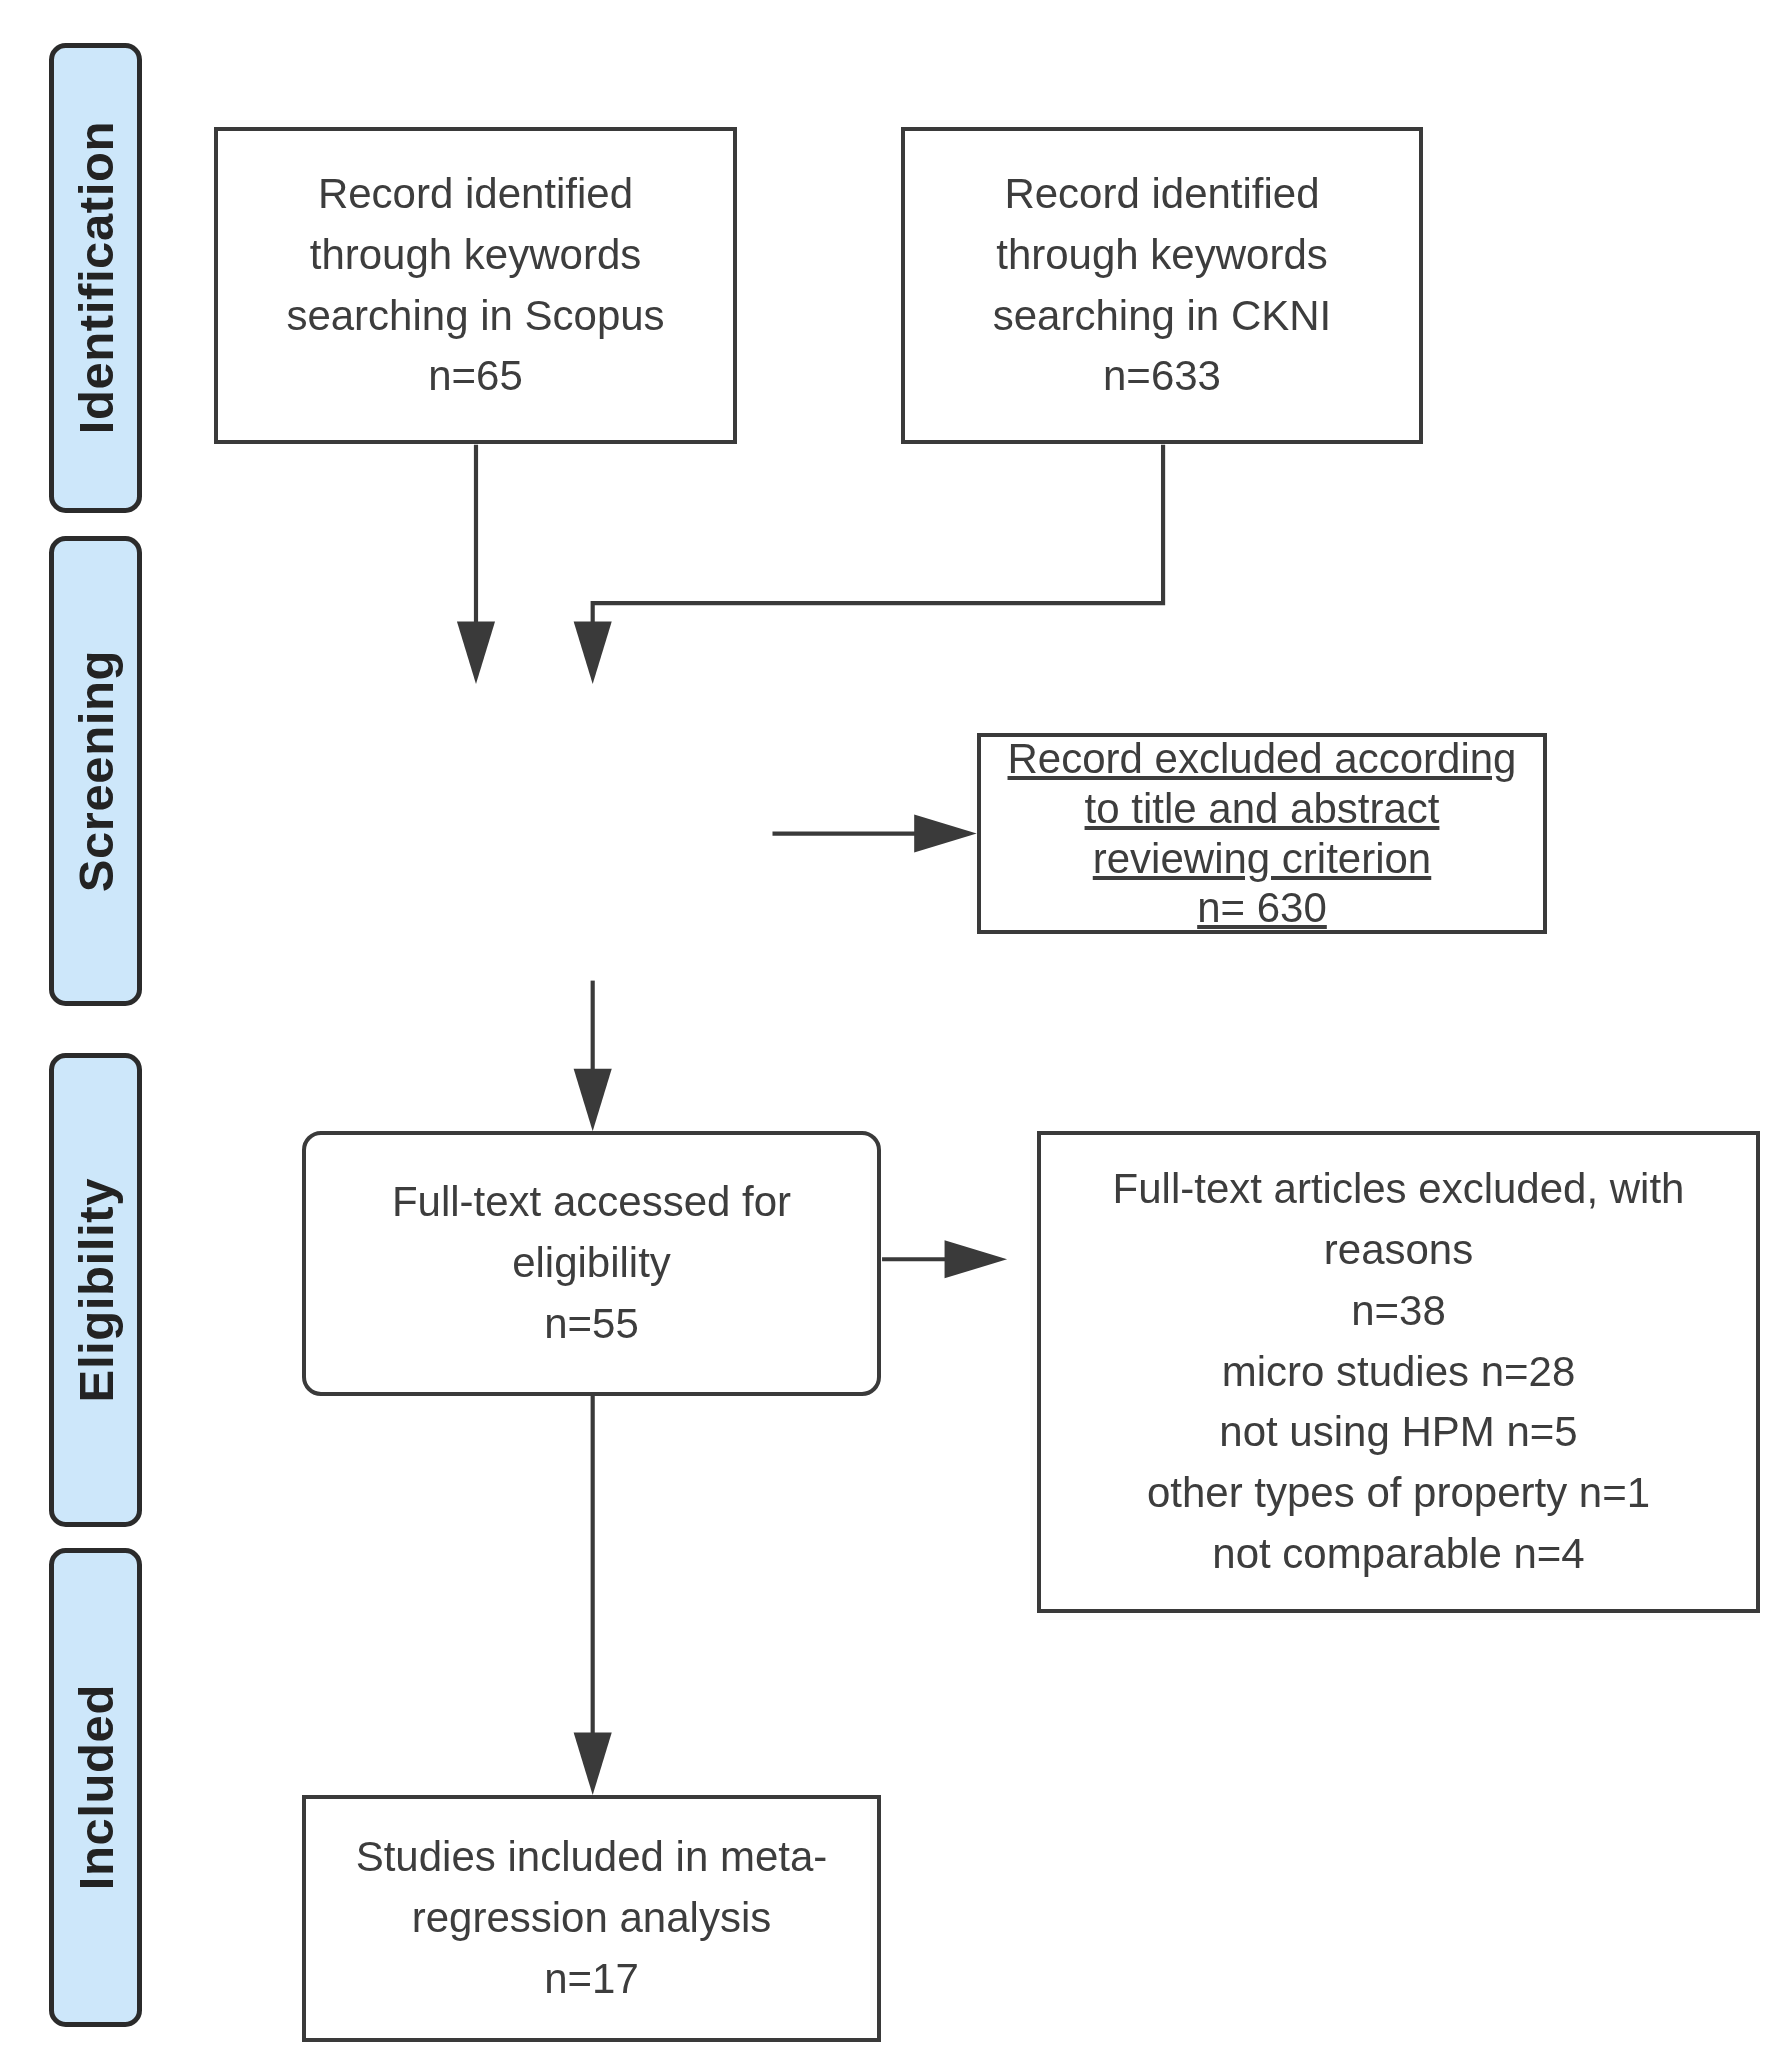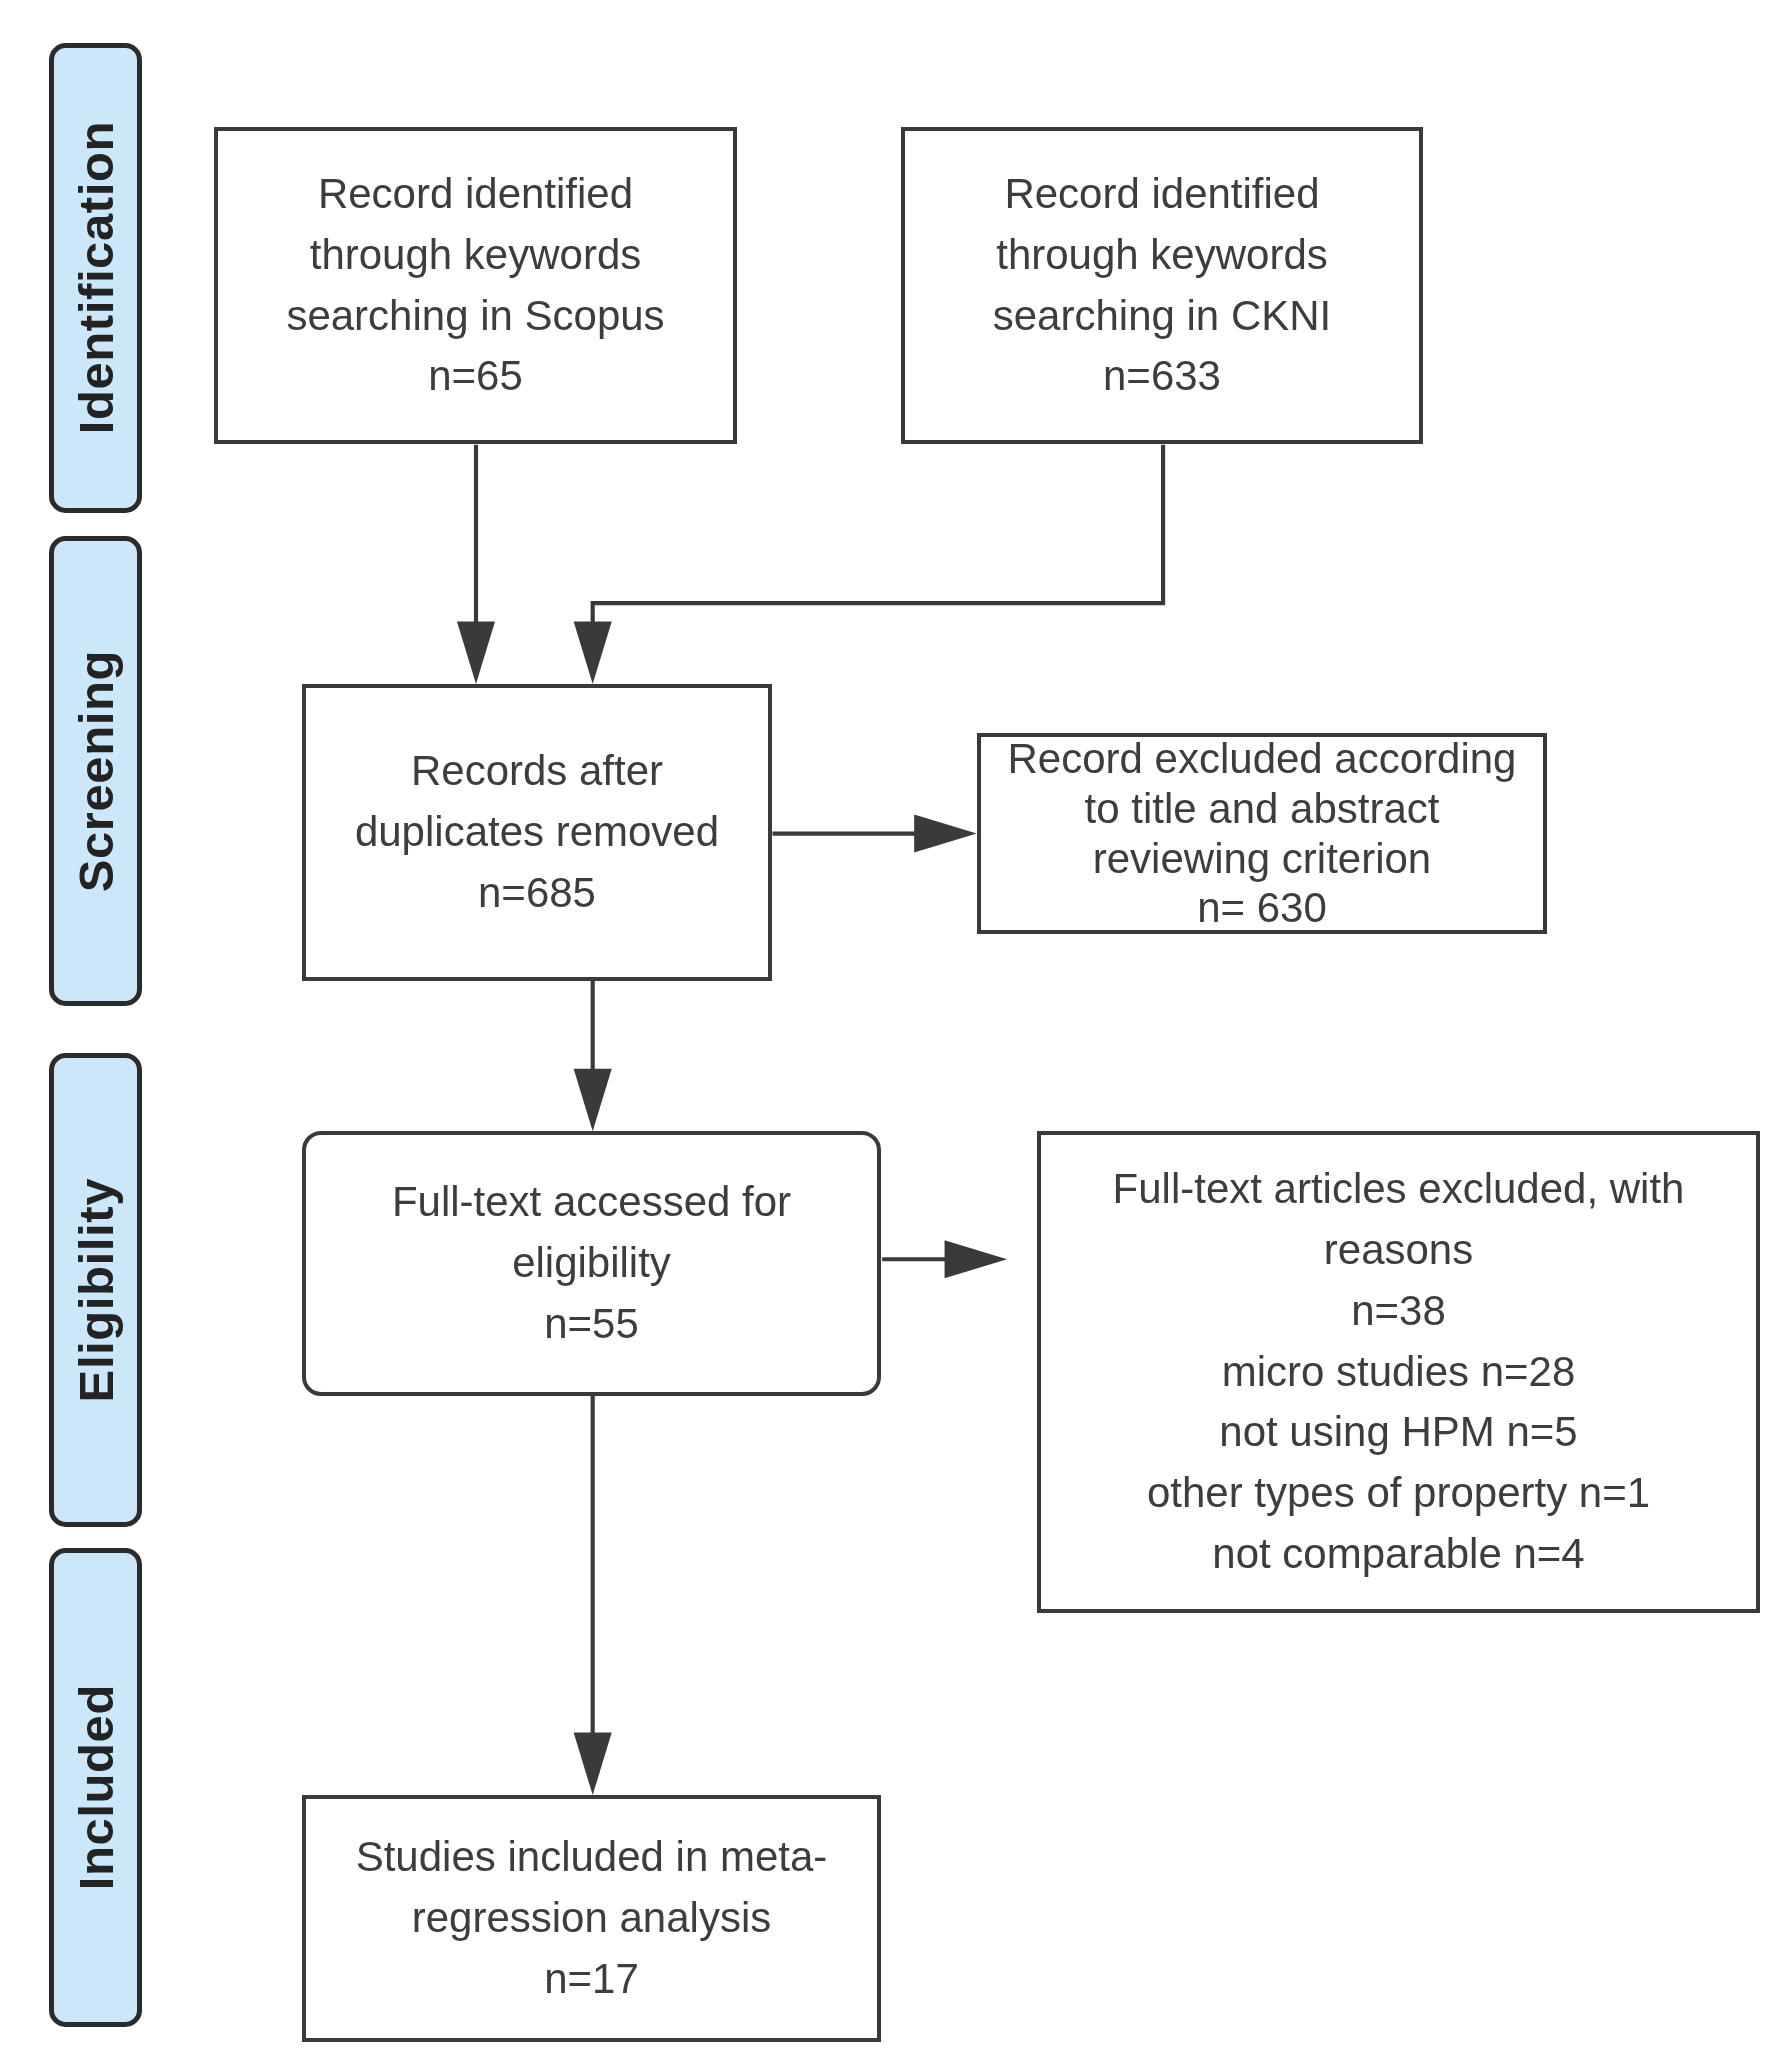--- a/index.html
+++ b/index.html
@@ -19,21 +19,21 @@
     background:#ffffff;border:4.2px solid #3a3a3a;
     display:flex;align-items:center;justify-content:center;
     text-align:center;color:#3d3d3d;
     font-size:42px;line-height:1.45;
   }
   .fbox .txt{white-space:pre-line;display:block;width:100%;}
 
   #box-scopus            {left:214px;  top:127px;  width:523px;  height:317px;}
   #box-cnki              {left:901px; top:127px;  width:522px;  height:317px;}
   #box-duplicates        {left:302px;  top:684px; width:470px;  height:297px;}
-  #box-title-excluded    {left:977px; top:733px; width:570px;  height:201px; line-height:1.18;}
+  #box-title-excluded    {left:977px; top:733px; width:570px;  height:201px; line-height:1.18;text-decoration:underline;}
   #box-fulltext          {left:302px;  top:1131px; width:579px;  height:265px;border-radius:19px;}
   #box-fulltext-excluded {left:1037px; top:1131px; width:723px; height:482px;}
   #box-included          {left:302px;  top:1795px; width:579px;  height:247px;}
 
   .side{
     position:absolute;z-index:2;box-sizing:border-box;
     left:49px;width:93px;
     background:#cde7fa;border:5.4px solid #2b2b2b;border-radius:16.7px;
     display:flex;align-items:center;justify-content:center;
   }
@@ -103,25 +103,20 @@
 through keywords
 searching in Scopus
 n=65</span>
   </div>
   <div class="fbox" id="box-cnki">
     <span class="txt">Record identified
 through keywords
 searching in CKNI
 n=633</span>
   </div>
-  <div class="fbox" id="box-duplicates">
-    <span class="txt">Records after
-duplicates removed
-n=685</span>
-  </div>
   <div class="fbox" id="box-title-excluded">
     <span class="txt">Record excluded according
 to title and abstract
 reviewing criterion
 n= 630</span>
   </div>
   <div class="fbox" id="box-fulltext">
     <span class="txt">Full-text accessed for
 eligibility
 n=55</span>

